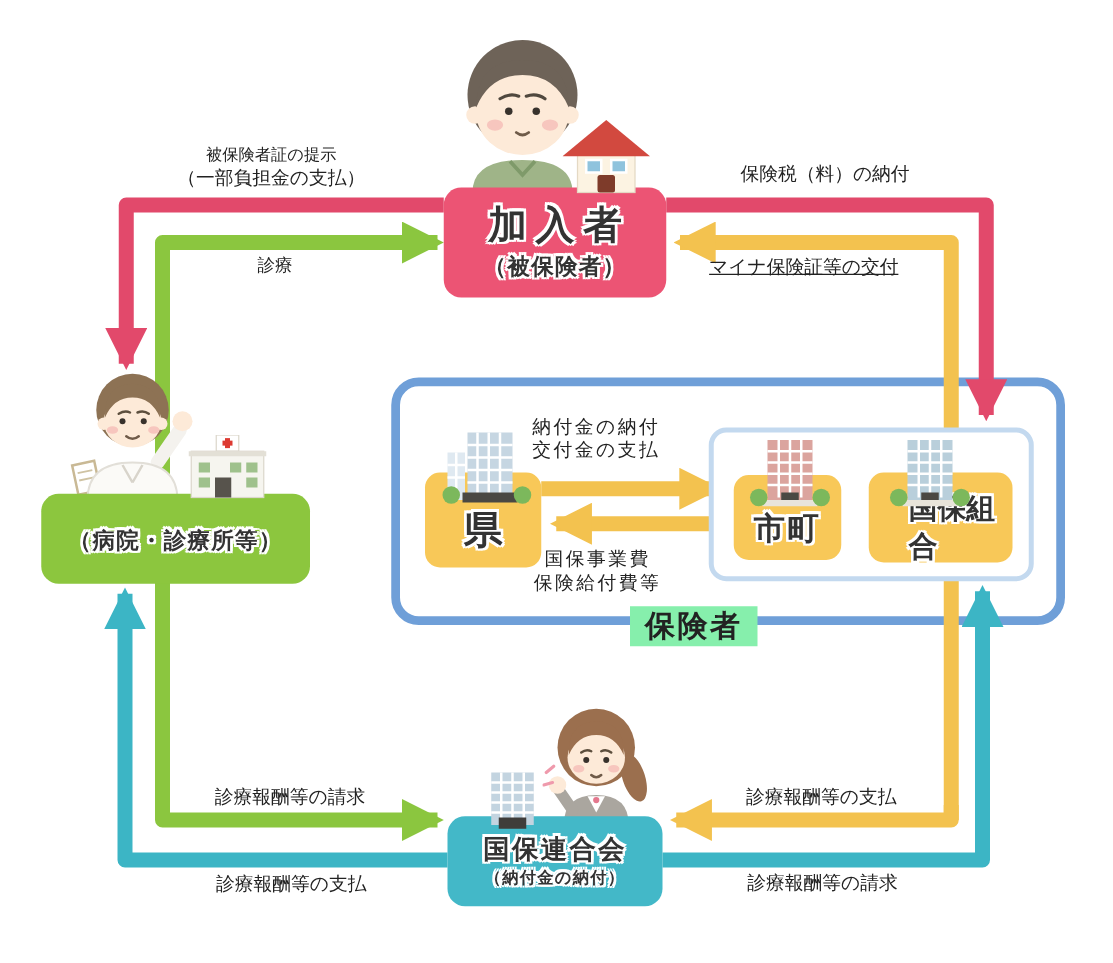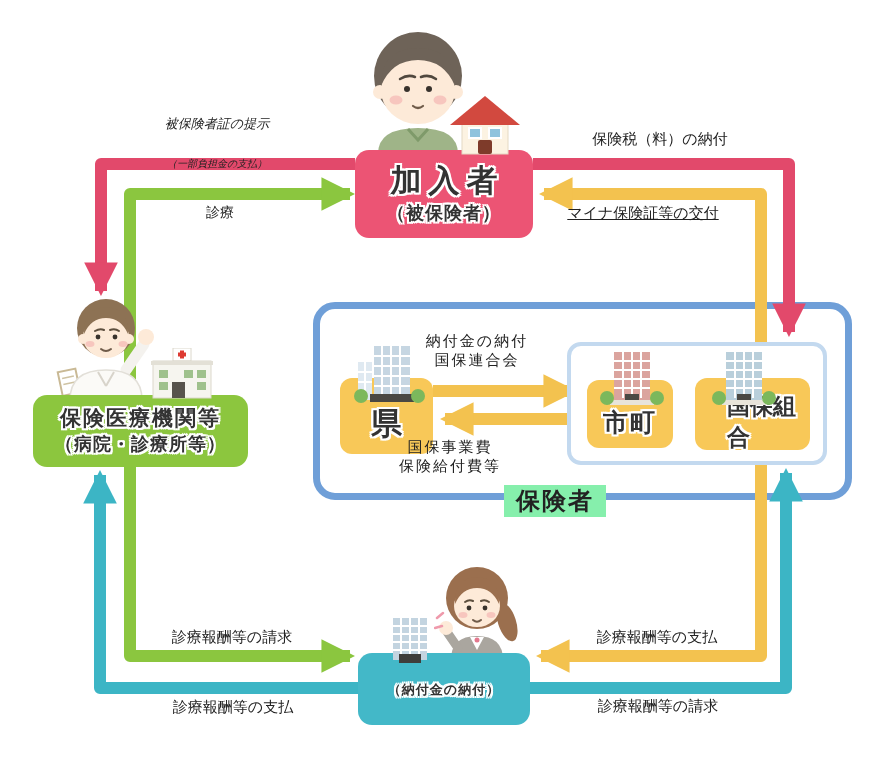--- a/index.html
+++ b/index.html
@@ -188,21 +188,20 @@
     <path d="M 30 42 Q 29 16 52 15 Q 75 16 74 42 Q 67 26 52 26 Q 37 26 30 42 Z" fill="#8d7254"></path>
     <path d="M 41 39 q 5 -3 9 -1 M 56 38 q 5 -2 9 1" stroke="#5d4f3e" stroke-width="2" fill="none" stroke-linecap="round"></path>
     <circle cx="44" cy="45" r="2.4" fill="#38322c"></circle>
       <circle cx="61" cy="45" r="2.4" fill="#38322c"></circle>
     <ellipse cx="36" cy="52" rx="4.5" ry="3" fill="#f7c6be"></ellipse>
       <ellipse cx="69" cy="52" rx="4.5" ry="3" fill="#f7c6be"></ellipse>
     <path d="M 47 57 q 5 4 10 0" stroke="#6f5b49" stroke-width="2" fill="none" stroke-linecap="round"></path>
   </svg>
 
   <div class="node node-iryokikan">
-    <span class="l1 halo">保険医療機関等</span>
     <span class="l2 halo">（病院・診療所等）</span>
   </div>
 
   <svg class="abs" style="left:150px;top:348px;" width="64" height="53" viewBox="0 0 64 53">
     <rect x="23" y="0" width="18" height="13" fill="#fff" stroke="#dcd8cc"></rect>
     <rect x="30" y="2.5" width="4" height="8" fill="#dd3a32"></rect>
       <rect x="28" y="4.5" width="8" height="4" fill="#dd3a32"></rect>
     <rect x="3" y="13" width="58" height="37" fill="#f6f5ef" stroke="#dcd8cc"></rect>
     <rect x="1" y="13" width="62" height="4" fill="#e3e0d6"></rect>
     <rect x="9" y="22" width="9" height="8" fill="#9fc18c"></rect>
@@ -226,55 +225,56 @@
     <path d="M 39 60 q 4 3.5 8 0" stroke="#6f5b49" stroke-width="2" fill="none" stroke-linecap="round"></path>
     <path d="M 17 100 Q 17 76 43 76 Q 69 76 69 100 Z" fill="#aaa69f"></path>
     <path d="M 36 77 L 43 90 L 50 77 Z" fill="#fff"></path>
     <circle cx="43" cy="80" r="2.5" fill="#e4788e"></circle>
     <path d="M 24 88 L 13 72" stroke="#aaa69f" stroke-width="9" stroke-linecap="round"></path>
     <circle cx="12" cy="68" r="7" fill="#fdead8"></circle>
     <path d="M 3 58 L 9 53 M 1 68 L 8 66" stroke="#ef9aac" stroke-width="2.5" stroke-linecap="round"></path>
   </svg>
 
   <div class="node node-rengokai">
+    <span class="l1 halo">国保連合会</span>
     <span class="l2 halo">（納付金の納付）</span>
   </div>
 
   <svg class="abs" style="left:386px;top:616px;" width="48" height="50" viewBox="0 0 48 50">
     <rect x="7" y="2" width="34" height="42" fill="#c3d4e0"></rect>
     <g stroke="#fff" stroke-width="2">
       <line x1="15" y1="2" x2="15" y2="40"></line>
         <line x1="24" y1="2" x2="24" y2="40"></line>
         <line x1="33" y1="2" x2="33" y2="40"></line>
       <line x1="7" y1="10" x2="41" y2="10"></line>
         <line x1="7" y1="18" x2="41" y2="18"></line>
         <line x1="7" y1="26" x2="41" y2="26"></line>
         <line x1="7" y1="34" x2="41" y2="34"></line>
     </g>
     <rect x="13" y="38" width="22" height="9" fill="#3f3d3a"></rect>
   </svg>
 
-  <div class="albl" style="left:217px;top:115px;font-style:italic;">
+  <div class="albl" style="left:217px;top:115px;">
     <span style="font-size:13px;">被保険者証の提示</span>
-    <span style="font-size:10px;margin-top:24px;">（一部負担金の支払）</span>
+    <span style="font-size:15px;">（一部負担金の支払）</span>
   </div>
   <div class="albl" style="left:220px;top:204px;font-size:14px;">
     <span>診療</span>
   </div>
   <div class="albl" style="left:660px;top:130px;font-size:15px;">
     <span>保険税（料）の納付</span>
   </div>
   <div class="albl" style="left:643px;top:204px;font-size:15px;text-decoration:underline;">
     <span>マイナ保険証等の交付</span>
   </div>
   <div class="albl" style="left:477px;top:332px;font-size:15px;letter-spacing:2px;">
     <span>納付金の納付</span>
-    <span>国保連合会</span>
-  </div>
-  <div class="albl" style="left:450px;top:438px;font-size:15px;letter-spacing:2px;">
+    <span>交付金の支払</span>
+  </div>
+  <div class="albl" style="left:478px;top:438px;font-size:15px;letter-spacing:2px;">
     <span>国保事業費</span>
     <span>保険給付費等</span>
   </div>
   <div class="albl" style="left:232px;top:628px;font-size:15px;">
     <span>診療報酬等の請求</span>
   </div>
   <div class="albl" style="left:233px;top:698px;font-size:15px;">
     <span>診療報酬等の支払</span>
   </div>
   <div class="albl" style="left:657px;top:628px;font-size:15px;">

